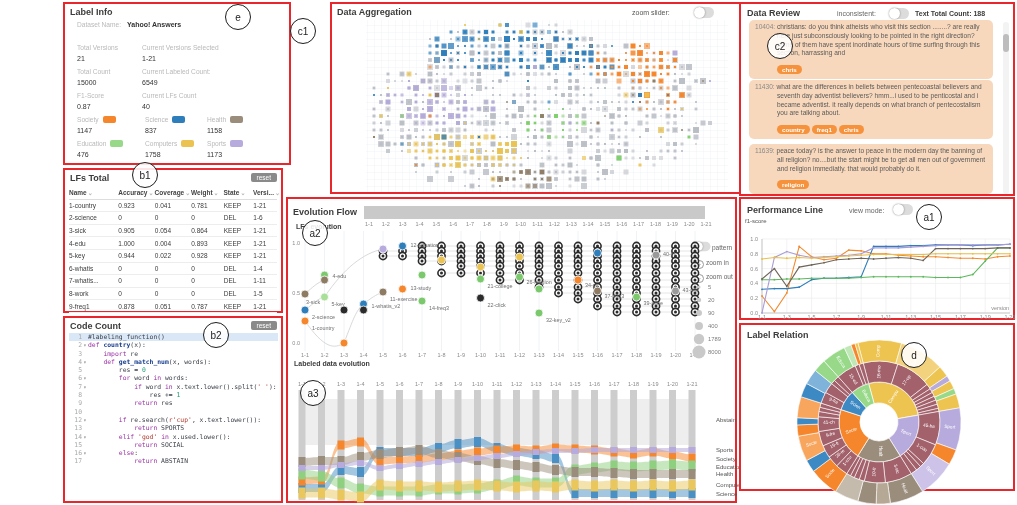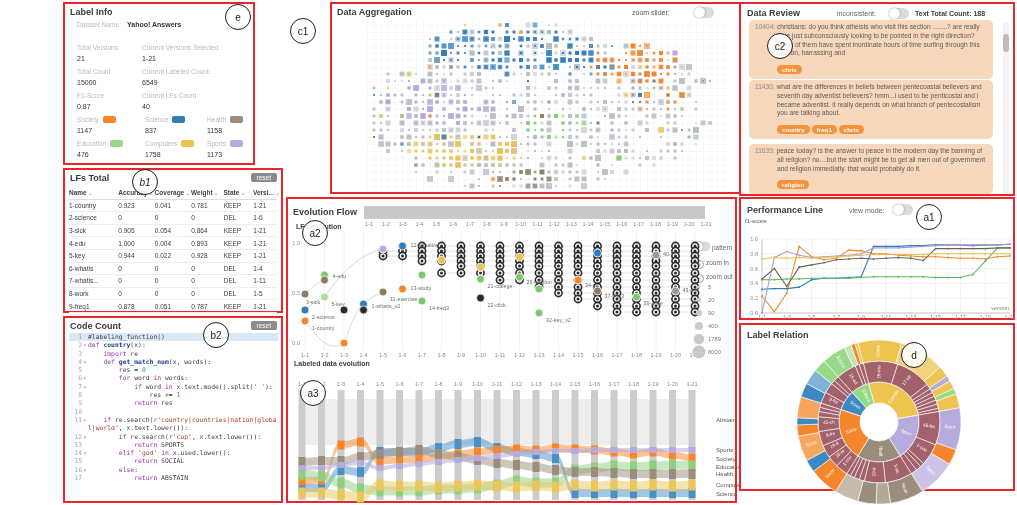--- a/index.html
+++ b/index.html
@@ -36,21 +36,21 @@
   svg{position:absolute;left:0;top:0;overflow:visible;}
   .axis{font-size:5.5px;fill:#8a8a8a;}
   .nodelabel{font-size:5.4px;fill:#6e6e6e;}
   .legendtext{font-size:5.8px;fill:#7d7d7d;}
   .zoomctl{position:absolute;font-size:6.5px;color:#666;white-space:nowrap;}
   .zico{display:inline-block;width:7px;height:7px;border:1px solid #9a9a9a;border-radius:50%;text-align:center;line-height:6px;font-size:6px;color:#9a9a9a;margin-right:2px;vertical-align:-1px;}
 </style>
 </head>
 <body>
 
-<div class="panel" id="p-label" style="left:63px;top:2px;width:192px;height:163px;">
+<div class="panel" id="p-label" style="left:63px;top:2px;width:228px;height:163px;">
   <div class="ptitle" style="left:5px;top:3px;">Label Info</div>
   <div class="glabel" style="left:12px;top:17px;">Dataset Name:</div>
   <div class="gvalue" style="left:62px;top:17px;font-weight:600;">Yahoo! Answers</div>
   <div id="li-fields">
       <div class="glabel" style="left: 12px; top: 40px;">Total Versions</div>
       <div class="gvalue" style="left: 12px; top: 51px;">21</div>
       <div class="glabel" style="left: 77px; top: 40px;">Current Versions Selected</div>
       <div class="gvalue" style="left: 77px; top: 51px;">1-21</div>
       <div class="glabel" style="left: 12px; top: 64px;">Total Count</div>
       <div class="gvalue" style="left: 12px; top: 75px;">15000</div>
@@ -202,41 +202,36 @@
         <div class="ctext"><span class="tk-pl">        res = </span><span class="tk-nm">0</span></div>
       </div>
       <div class="cline">
         <div class="cnum">6</div>
         <div class="cfold">▾</div>
         <div class="ctext"><span class="tk-pl">        </span><span class="tk-kw">for</span><span class="tk-pl"> word </span><span class="tk-kw">in</span><span class="tk-pl"> words:</span></div>
       </div>
       <div class="cline">
         <div class="cnum">7</div>
         <div class="cfold">▾</div>
-        <div class="ctext"><span class="tk-pl">            </span><span class="tk-kw">if</span><span class="tk-pl"> word </span><span class="tk-kw">in</span><span class="tk-pl"> x.text.mode().split(</span><span class="tk-st">' '</span><span class="tk-pl">):</span></div>
+        <div class="ctext"><span class="tk-pl">            </span><span class="tk-kw">if</span><span class="tk-pl"> word </span><span class="tk-kw">in</span><span class="tk-pl"> x.text.lower().split(</span><span class="tk-st">' '</span><span class="tk-pl">):</span></div>
       </div>
       <div class="cline">
         <div class="cnum">8</div>
         <div class="cfold"></div>
         <div class="ctext"><span class="tk-pl">                res += </span><span class="tk-nm">1</span></div>
       </div>
       <div class="cline">
         <div class="cnum">9</div>
         <div class="cfold"></div>
         <div class="ctext"><span class="tk-pl">            </span><span class="tk-kw">return</span><span class="tk-pl"> res</span></div>
       </div>
       <div class="cline">
         <div class="cnum">10</div>
         <div class="cfold"></div>
         <div class="ctext">&nbsp;</div>
-      </div>
-      <div class="cline">
-        <div class="cnum">11</div>
-        <div class="cfold">▾</div>
-        <div class="ctext"><span class="tk-pl">    </span><span class="tk-kw">if</span><span class="tk-pl"> re.search(</span><span class="tk-st">r'country|countries|nation|global|world'</span><span class="tk-pl">, x.text.lower()):</span></div>
       </div>
       <div class="cline">
         <div class="cnum">12</div>
         <div class="cfold">▾</div>
         <div class="ctext"><span class="tk-pl">        </span><span class="tk-kw">if</span><span class="tk-pl"> re.search(</span><span class="tk-st">r'cup'</span><span class="tk-pl">, x.text.lower()):</span></div>
       </div>
       <div class="cline">
         <div class="cnum">13</div>
         <div class="cfold"></div>
         <div class="ctext"><span class="tk-pl">            </span><span class="tk-kw">return</span><span class="tk-pl"> SPORTS</span></div>
@@ -2768,21 +2763,21 @@
       <path d="M83.1,36.1A82,82 0 0 1 103.3,22.7L112.2,41.7A61,61 0 0 0 97.2,51.7Z" fill="#97d989" stroke="#fff" stroke-width="0.6"></path>
       <text x="98.81247404284386" y="37.79410663323107" text-anchor="middle" font-size="4.6px" fill="#fff" transform="rotate(416.5 98.81247404284386 37.79410663323107)">Educa</text>
       <path d="M103.3,22.7A82,82 0 0 1 110.0,19.9L117.1,39.7A61,61 0 0 0 112.2,41.7Z" fill="#c0e8b6" stroke="#fff" stroke-width="0.6"></path>
       <path d="M110.0,19.9A82,82 0 0 1 114.0,18.6L120.2,38.7A61,61 0 0 0 117.1,39.7Z" fill="#f6862c" stroke="#fff" stroke-width="0.6"></path>
       <path d="M114.0,18.6A82,82 0 0 1 116.8,17.8L122.2,38.1A61,61 0 0 0 120.2,38.7Z" fill="#eec451" stroke="#fff" stroke-width="0.6"></path>
     </svg>
 </div>
 
 <div id="ann-layer">
     <div class="ann" style="left: 225px; top: 4px;">e</div>
-    <div class="ann" style="left: 132px; top: 169px; font-style: italic;">b1</div>
+    <div class="ann" style="left: 132px; top: 162px;">b1</div>
     <div class="ann" style="left: 203px; top: 322px;">b2</div>
     <div class="ann" style="left: 290px; top: 18px;">c1</div>
     <div class="ann" style="left: 767px; top: 33px;">c2</div>
     <div class="ann" style="left: 916px; top: 204px;">a1</div>
     <div class="ann" style="left: 302px; top: 220px;">a2</div>
     <div class="ann" style="left: 300px; top: 380px;">a3</div>
     <div class="ann" style="left: 901px; top: 342px;">d</div>
   </div>
 
 </body></html>

